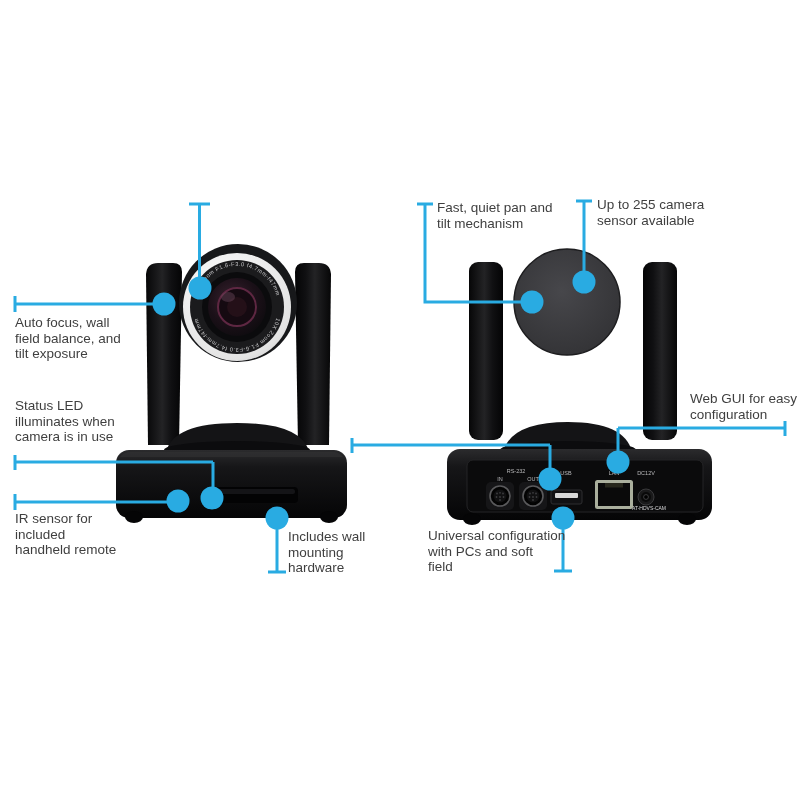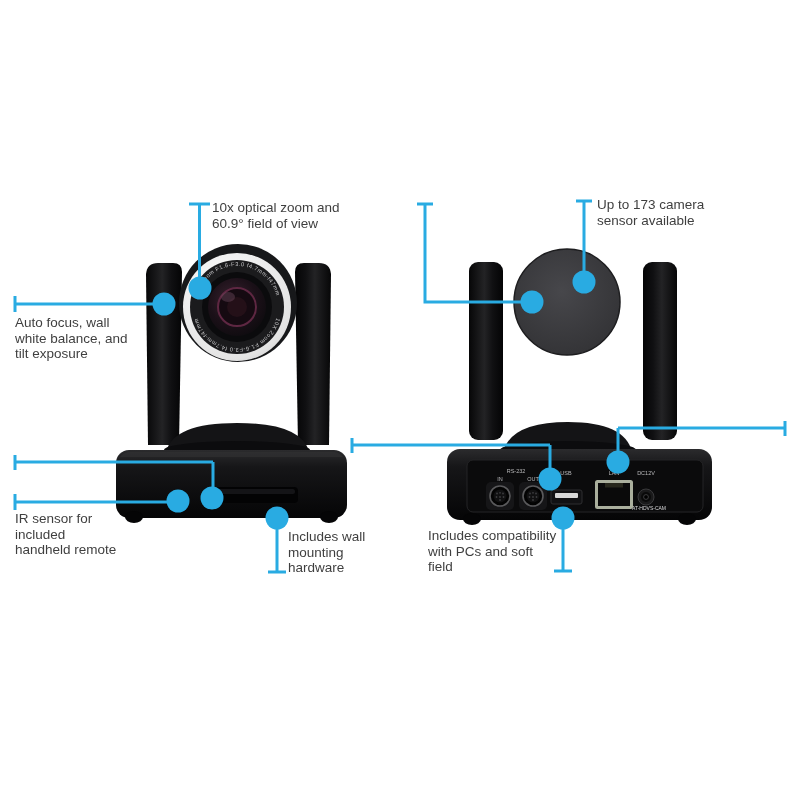--- a/index.html
+++ b/index.html
@@ -171,42 +171,51 @@
       <circle cx="164" cy="304" r="11.5"></circle>
       <circle cx="212" cy="498" r="11.5"></circle>
       <circle cx="178" cy="501" r="11.5"></circle>
       <circle cx="277" cy="518" r="11.5"></circle>
       <circle cx="550" cy="479" r="11.5"></circle>
       <circle cx="618" cy="462" r="11.5"></circle>
       <circle cx="563" cy="518" r="11.5"></circle>
     </g>
   </svg>
 
-  <div class="co" style="left:212px;top:200px">
-    <div>10x optical zoom and</div>
-    <div>60.9° field of view</div>
+  <div class="co" style="left:437px;top:200px">
+    <div>Fast, quiet pan and</div>
+    <div>tilt mechanism</div>
   </div>
   <div class="co" style="left:597px;top:197px">
-    <div>Up to 173 camera</div>
+    <div>Up to 255 camera</div>
     <div>sensor available</div>
   </div>
   <div class="co" style="left:15px;top:315px">
     <div>Auto focus, wall</div>
-    <div>white balance, and</div>
+    <div>field balance, and</div>
     <div>tilt exposure</div>
+  </div>
+  <div class="co" style="left:15px;top:398px">
+    <div>Status LED</div>
+    <div>illuminates when</div>
+    <div>camera is in use</div>
   </div>
   <div class="co" style="left:288px;top:529px">
     <div>Includes wall</div>
     <div>mounting</div>
     <div>hardware</div>
   </div>
   <div class="co" style="left:15px;top:511px">
     <div>IR sensor for</div>
     <div>included</div>
     <div>handheld remote</div>
   </div>
+  <div class="co" style="left:690px;top:391px">
+    <div>Web GUI for easy</div>
+    <div>configuration</div>
+  </div>
   <div class="co" style="left:428px;top:528px">
-    <div>Includes compatibility</div>
+    <div>Universal configuration</div>
     <div>with PCs and soft</div>
     <div>field</div>
   </div>
 
 </div>
 
 </body></html>

